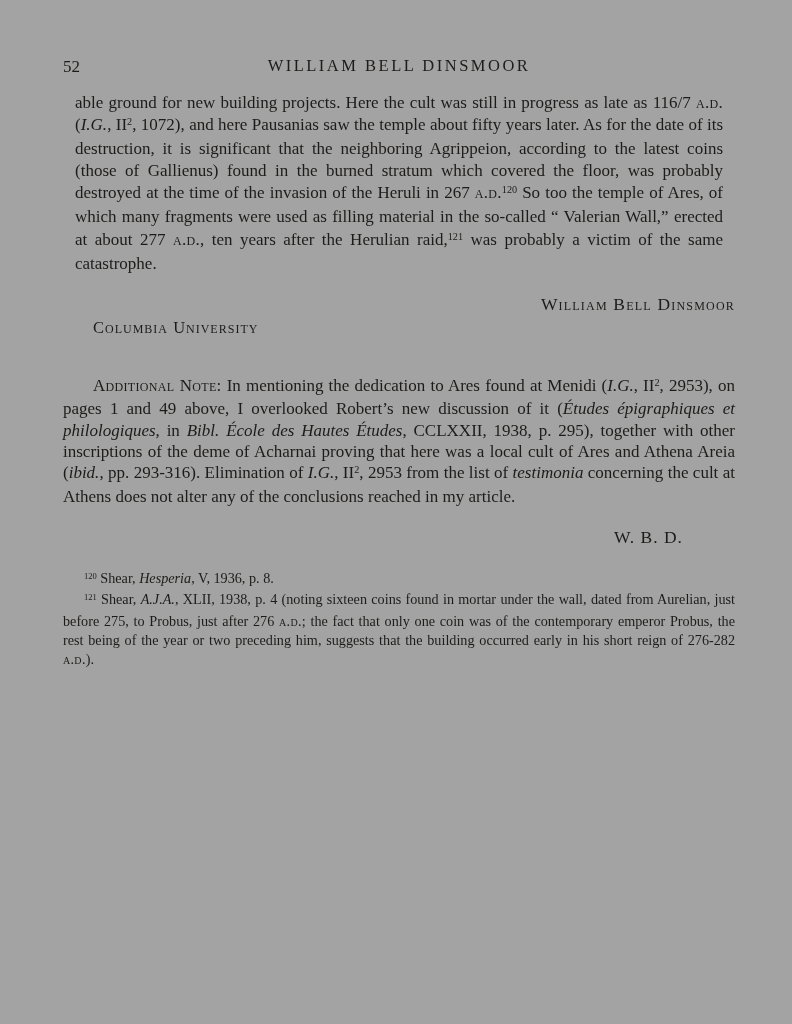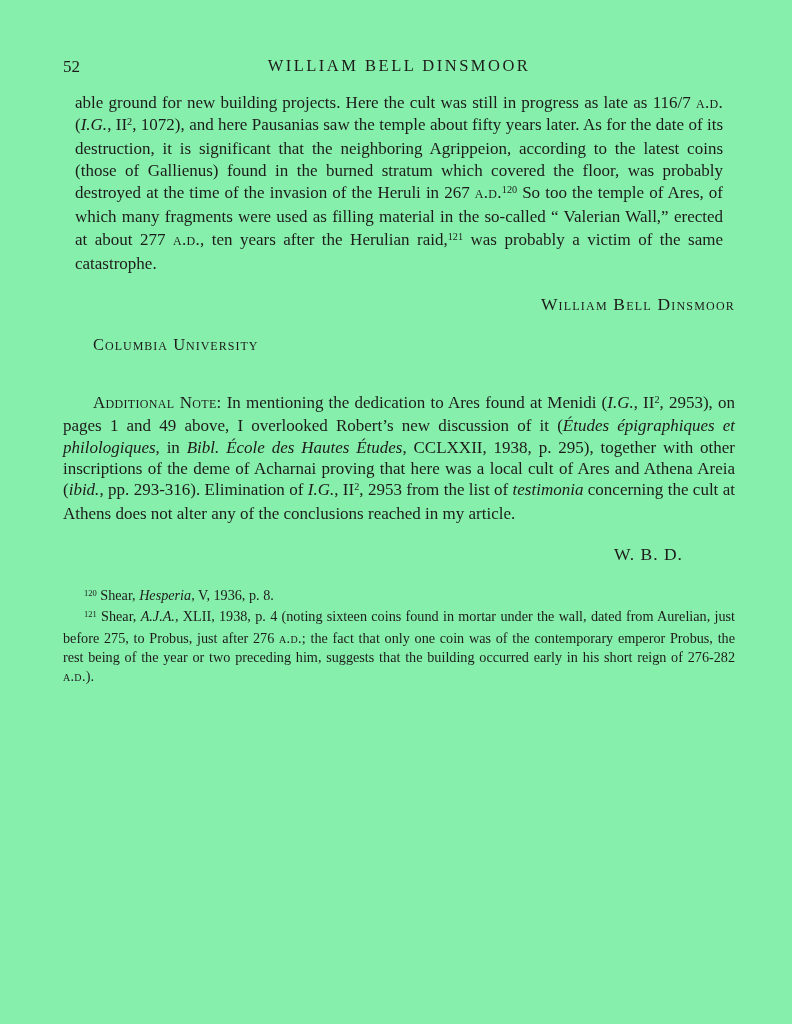--- a/index.html
+++ b/index.html
@@ -1,21 +1,21 @@
 <!DOCTYPE html>
 <html><head>
 <meta charset="utf-8">
 <style>
   html, body { margin: 0; padding: 0; background: #ffffff; }
   .page {
     position: relative;
     width: 792px;
     height: 1024px;
     box-sizing: border-box;
-    background: #86efac;
+    background: #a3a3a3;
     color: #1d1c1a;
     font-family: "Liberation Serif", "DejaVu Serif", serif;
     padding: 56px 57px 0 63px;
     overflow: hidden;
   }
   .header {
     position: relative;
     height: 22px;
     margin-bottom: 14px;
     font-size: 17px;
@@ -34,21 +34,21 @@
     text-align: justify;
   }
   .sig {
     margin-top: 19px;
     text-align: right;
     font-variant: small-caps;
     font-size: 17.5px;
     letter-spacing: 1.2px;
   }
   .affil {
-    margin-top: 20px;
+    margin-top: 3px;
     padding-left: 30px;
     font-variant: small-caps;
     font-size: 16.5px;
     letter-spacing: 1px;
   }
   .note {
     margin: 37px 0 8px 0;
     font-size: 17px;
     line-height: 21.4px;
     text-align: justify;

